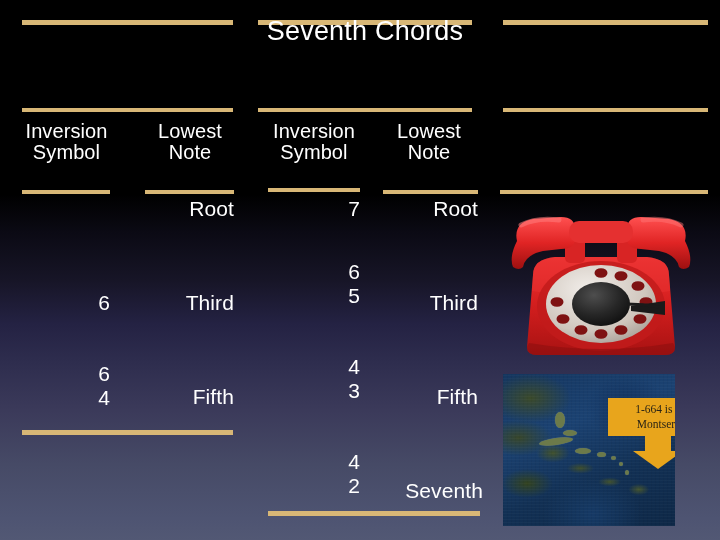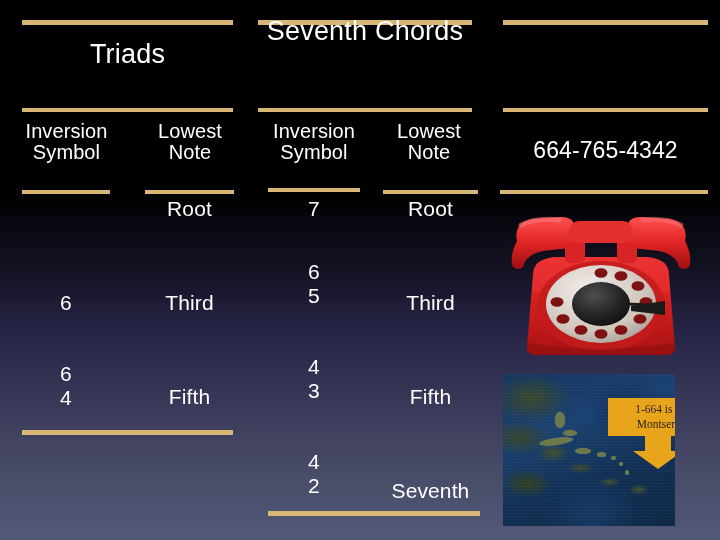--- a/index.html
+++ b/index.html
@@ -46,21 +46,21 @@
   .colhead {
     position:absolute;
     text-align:center;
     color:#ffffff;
     line-height:1.06;
     letter-spacing:0.1px;
   }
 
   .cell {
     position:absolute;
-    text-align:center;
+    text-align:right;
     color:#ffffff;
     line-height:1.18;
     letter-spacing:0.1px;
   }
   .stack { line-height:1.12; }
   .stack span { display:block; }
 
   
   .phone-wrap {
     position:absolute;
@@ -129,21 +129,20 @@
 </style>
 </head>
 <body>
 
 <div class="slide">
 
   <div class="rule" style="left:22px;  top:20px; width:211px;"></div>
   <div class="rule" style="left:258px; top:20px; width:214px;"></div>
   <div class="rule" style="left:503px; top:20px; width:205px;"></div>
 
-  <div class="ttl" style="left:22px; top:40px; width:211px; font-size:27px;">Triads</div>
 
   <div class="ttl" style="left:258px; top:17px; width:214px; font-size:27px;">
     <span>Seventh</span>
     <span>Chords</span>
   </div>
 
 
   <div class="rule thin" style="left:22px;  top:108px; width:211px;"></div>
   <div class="rule thin" style="left:258px; top:108px; width:214px;"></div>
   <div class="rule thin" style="left:503px; top:108px; width:205px;"></div>
@@ -159,21 +158,20 @@
 
   <div class="colhead" style="left:255px; top:121px; width:118px; font-size:20px;">
     <span style="display:block">Inversion</span>
     <span style="display:block">Symbol</span>
   </div>
   <div class="colhead" style="left:380px; top:121px; width:98px; font-size:20px;">
     <span style="display:block">Lowest</span>
     <span style="display:block">Note</span>
   </div>
 
-  <div class="colhead" style="left:503px; top:138px; width:205px; font-size:23px;">664-765-4342</div>
 
   <div class="rule thin" style="left:22px;  top:190px; width:88px;"></div>
   <div class="rule thin" style="left:145px; top:190px; width:89px;"></div>
   <div class="rule thin" style="left:268px; top:188px; width:92px;"></div>
   <div class="rule thin" style="left:383px; top:190px; width:95px;"></div>
   <div class="rule thin" style="left:500px; top:190px; width:208px;"></div>
 
   <div class="cell stack" style="left:22px; top:198px; width:88px; font-size:21px;"></div>
   <div class="cell" style="left:145px; top:197px; width:89px; font-size:21px;">Root</div>
 

